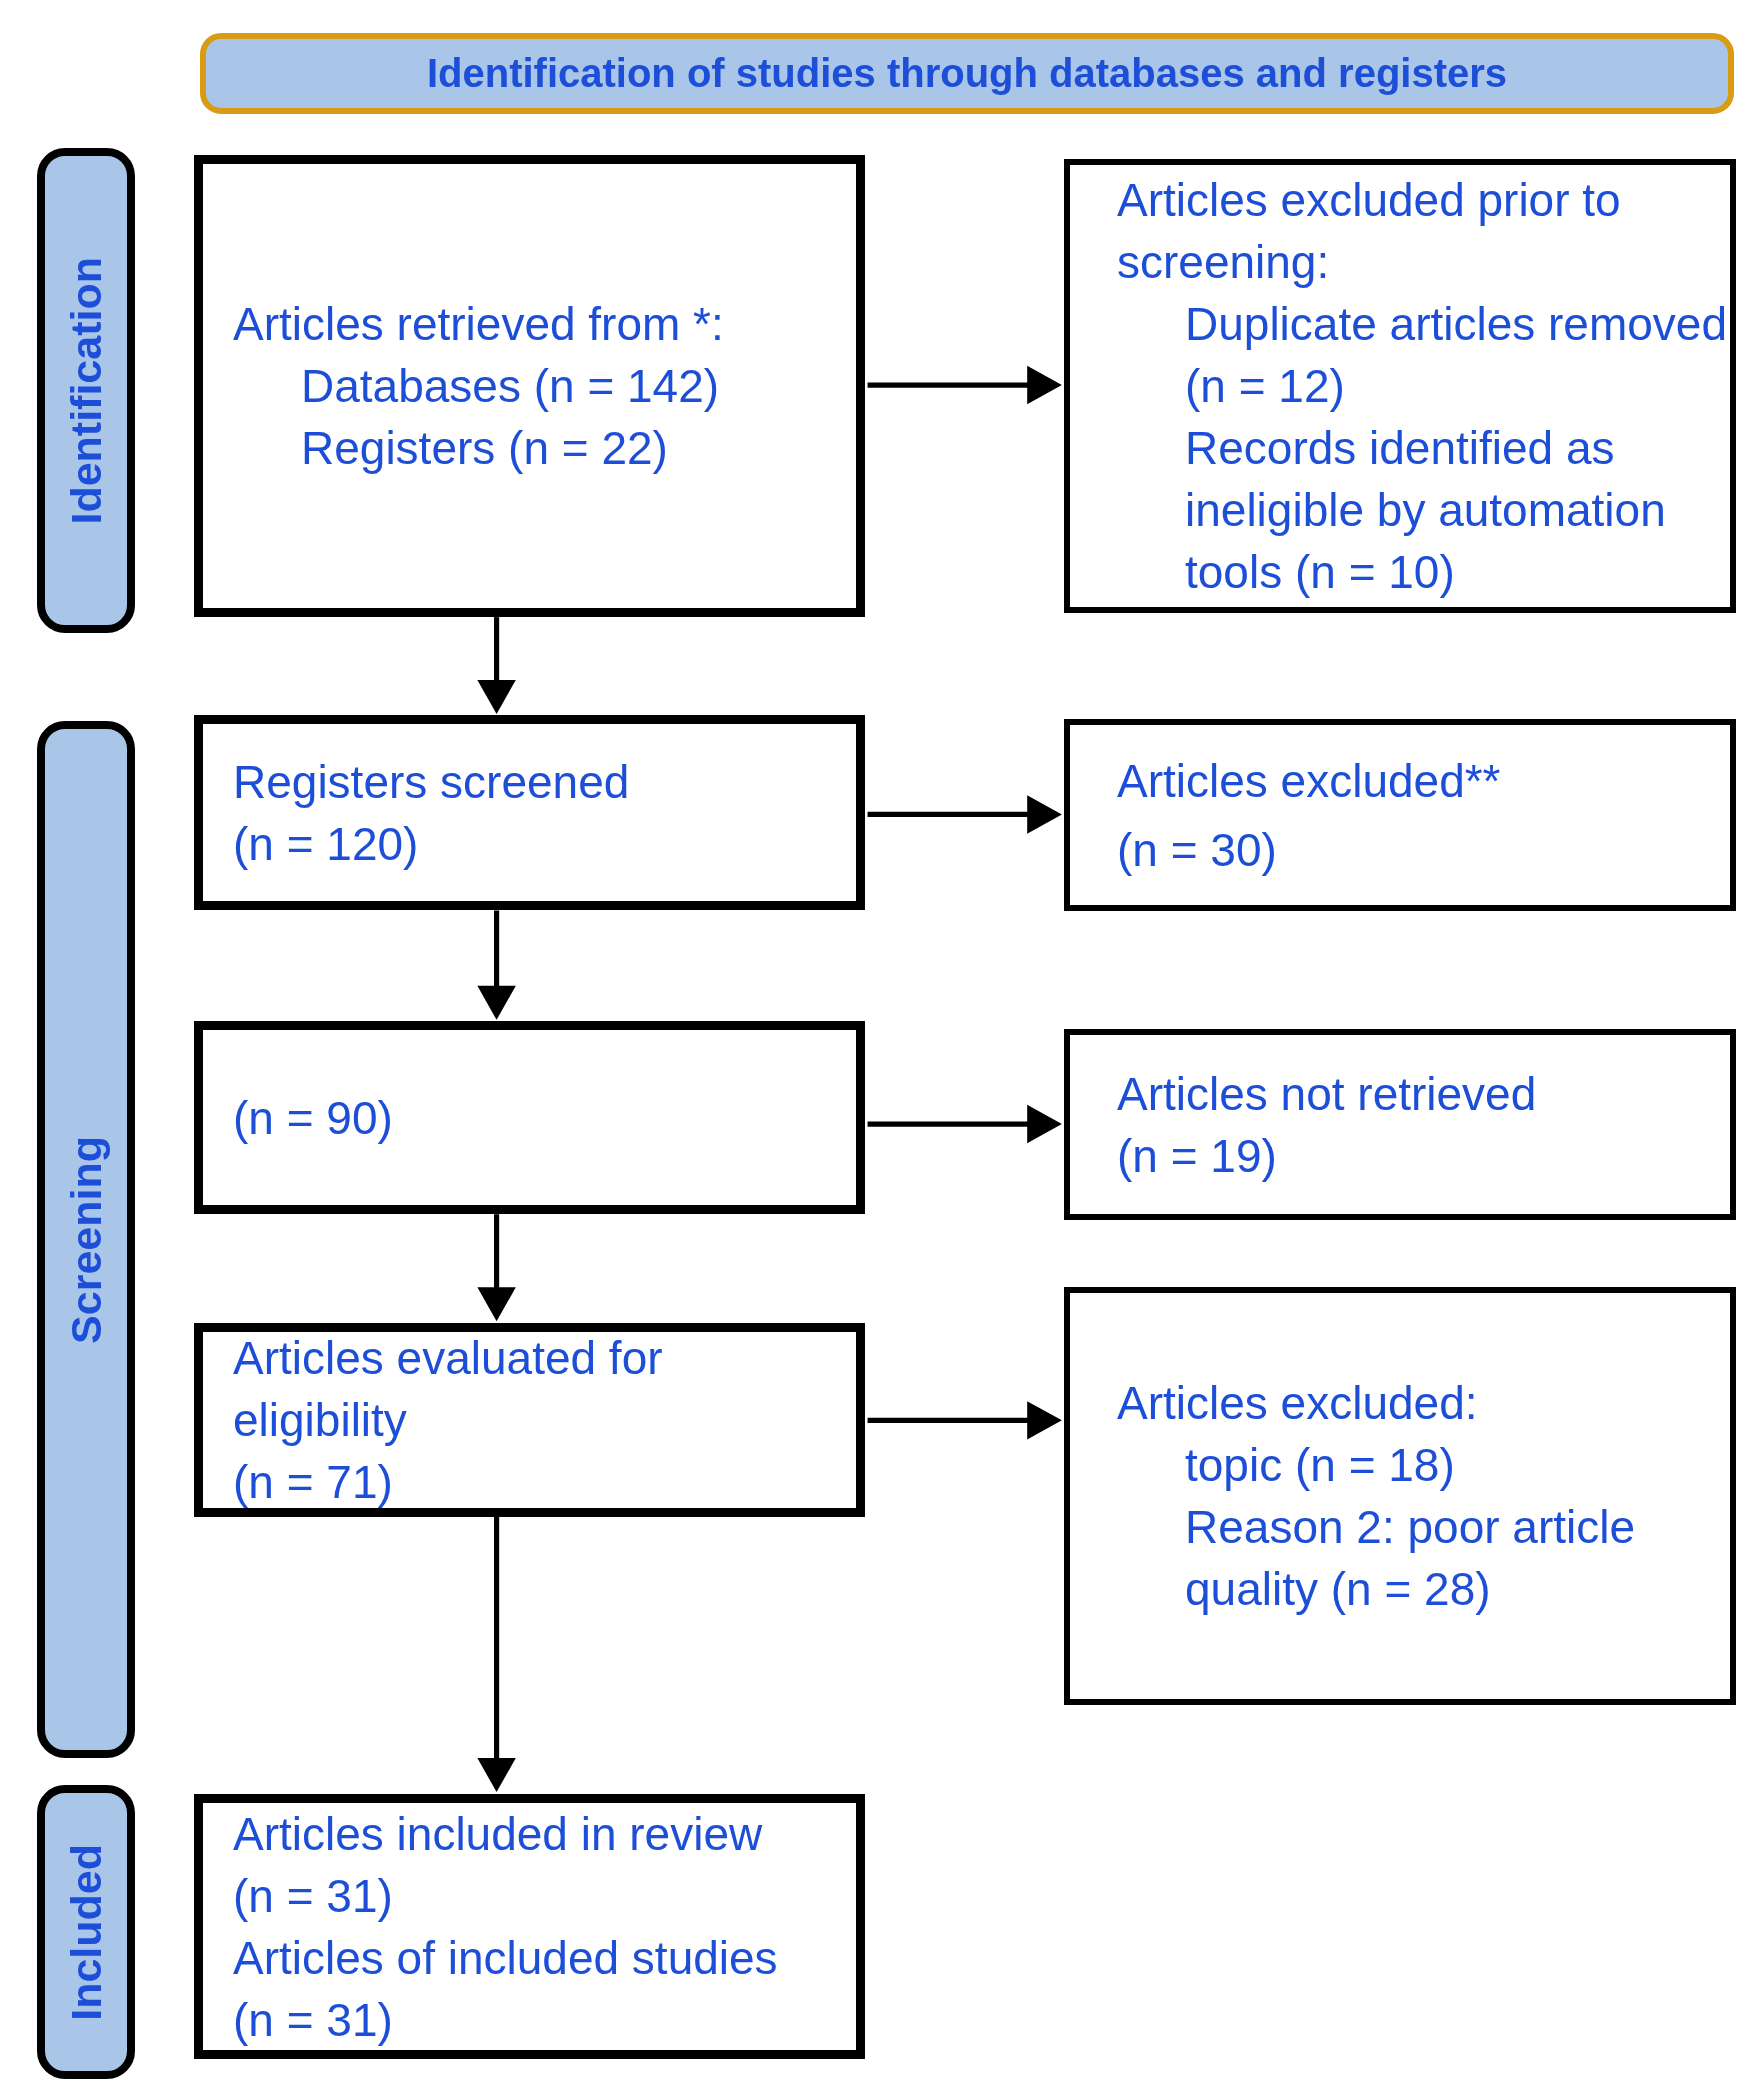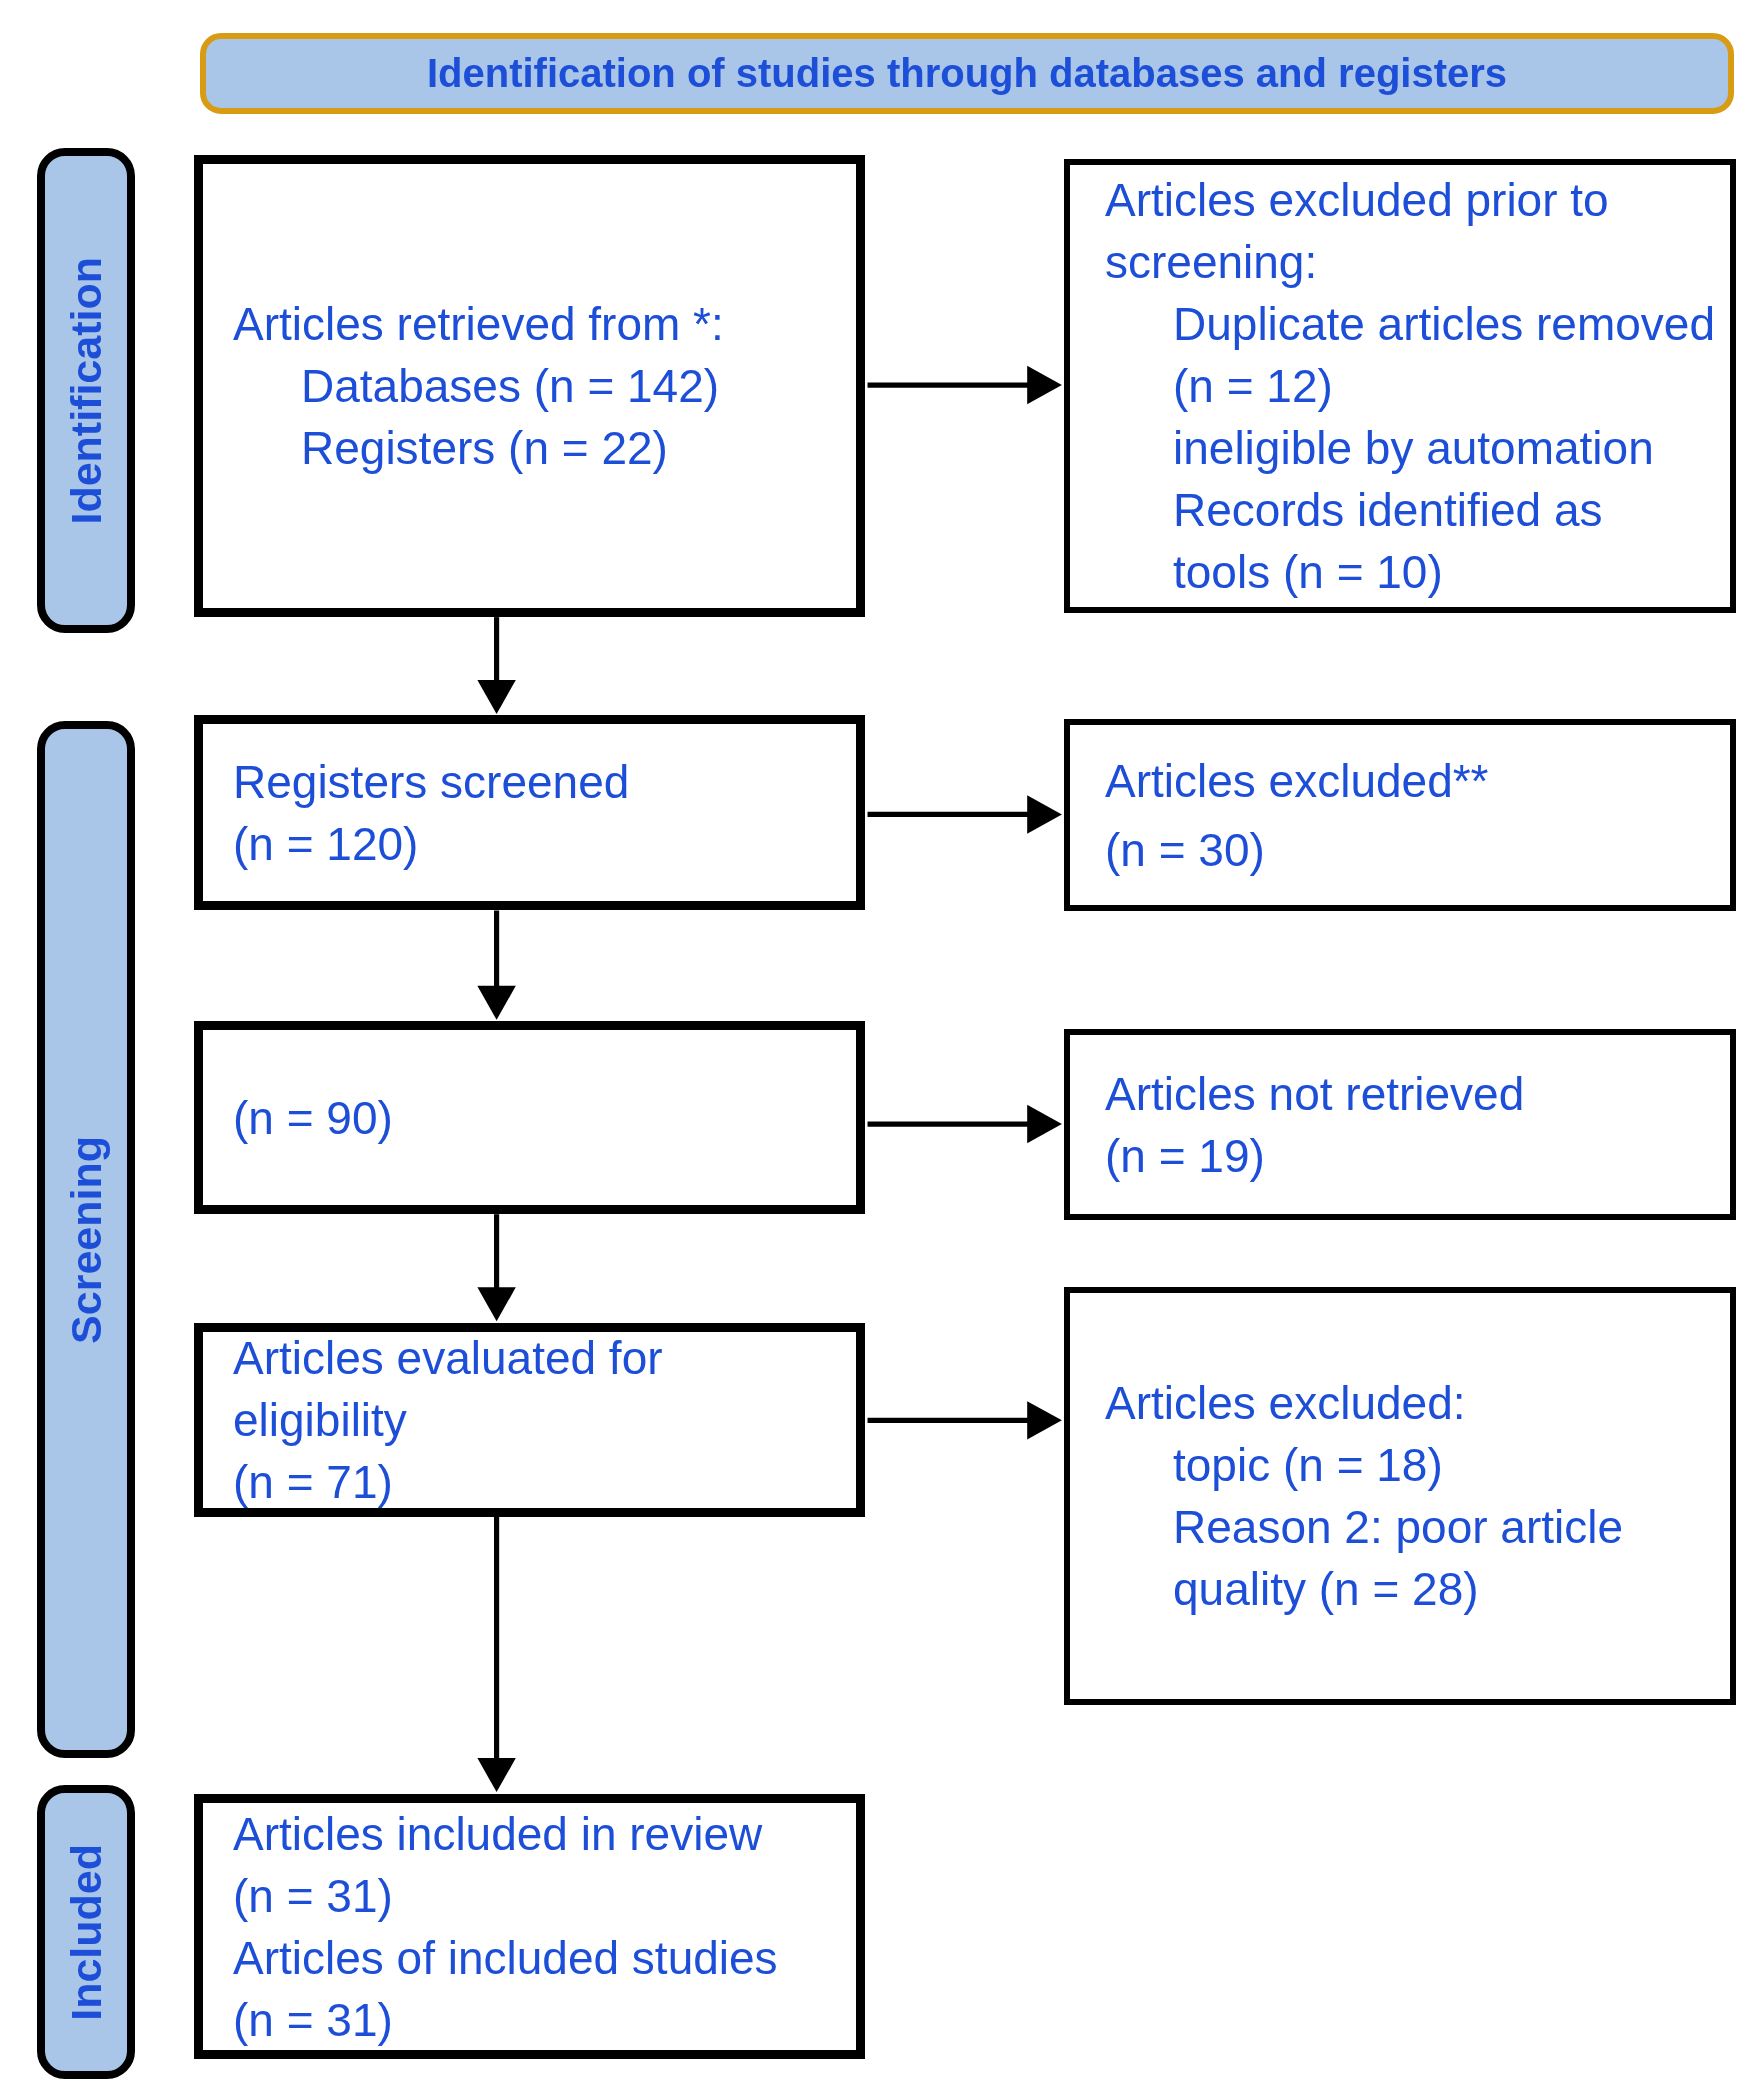--- a/index.html
+++ b/index.html
@@ -47,21 +47,21 @@
 
   
   .box {
     position: absolute;
     box-sizing: border-box;
     background: #ffffff;
     display: flex; flex-direction: column; justify-content: center;
     font-size: 46px; line-height: 62px;
   }
   .lbox { border: 9px solid #000000; padding-left: 30px; padding-right: 15px; }
-  .rbox { border: 6.7px solid #000000;  padding-left: 35px; padding-right: 15px; }
+  .rbox { border: 6.7px solid #000000;  padding-left: 47px; padding-right: 15px; }
   .bline { white-space: nowrap; }
   .bline.indent { padding-left: 68px; }
 
   .lbox1 { left: 194px; top: 155px;  width: 671px; height: 462px; }
   .lbox2 { left: 194px; top: 715px;  width: 671px; height: 195px; }
   .lbox3 { left: 194px; top: 1021px; width: 671px; height: 193px; }
   .lbox4 { left: 194px; top: 1323px; width: 671px; height: 194px; }
   .lbox5 { left: 194px; top: 1794px; width: 671px; height: 265px; }
 
   .rbox1 { left: 1064px; top: 159px;  width: 672px; height: 454px; }
@@ -123,22 +123,22 @@
     <div class="bline">(n = 31)</div>
     <div class="bline">Articles of included studies</div>
     <div class="bline">(n = 31)</div>
   </div>
 
   <div class="box rbox rbox1">
     <div class="bline">Articles excluded prior to</div>
     <div class="bline">screening:</div>
     <div class="bline indent">Duplicate articles removed</div>
     <div class="bline indent">(n = 12)</div>
+    <div class="bline indent">Records identified as</div>
     <div class="bline indent">ineligible by automation</div>
-    <div class="bline indent">Records identified as</div>
     <div class="bline indent">tools (n = 10)</div>
   </div>
 
   <div class="box rbox rbox2">
     <div class="bline">Articles excluded**</div>
     <div class="bline">(n = 30)</div>
   </div>
 
   <div class="box rbox rbox3">
     <div class="bline">Articles not retrieved</div>

